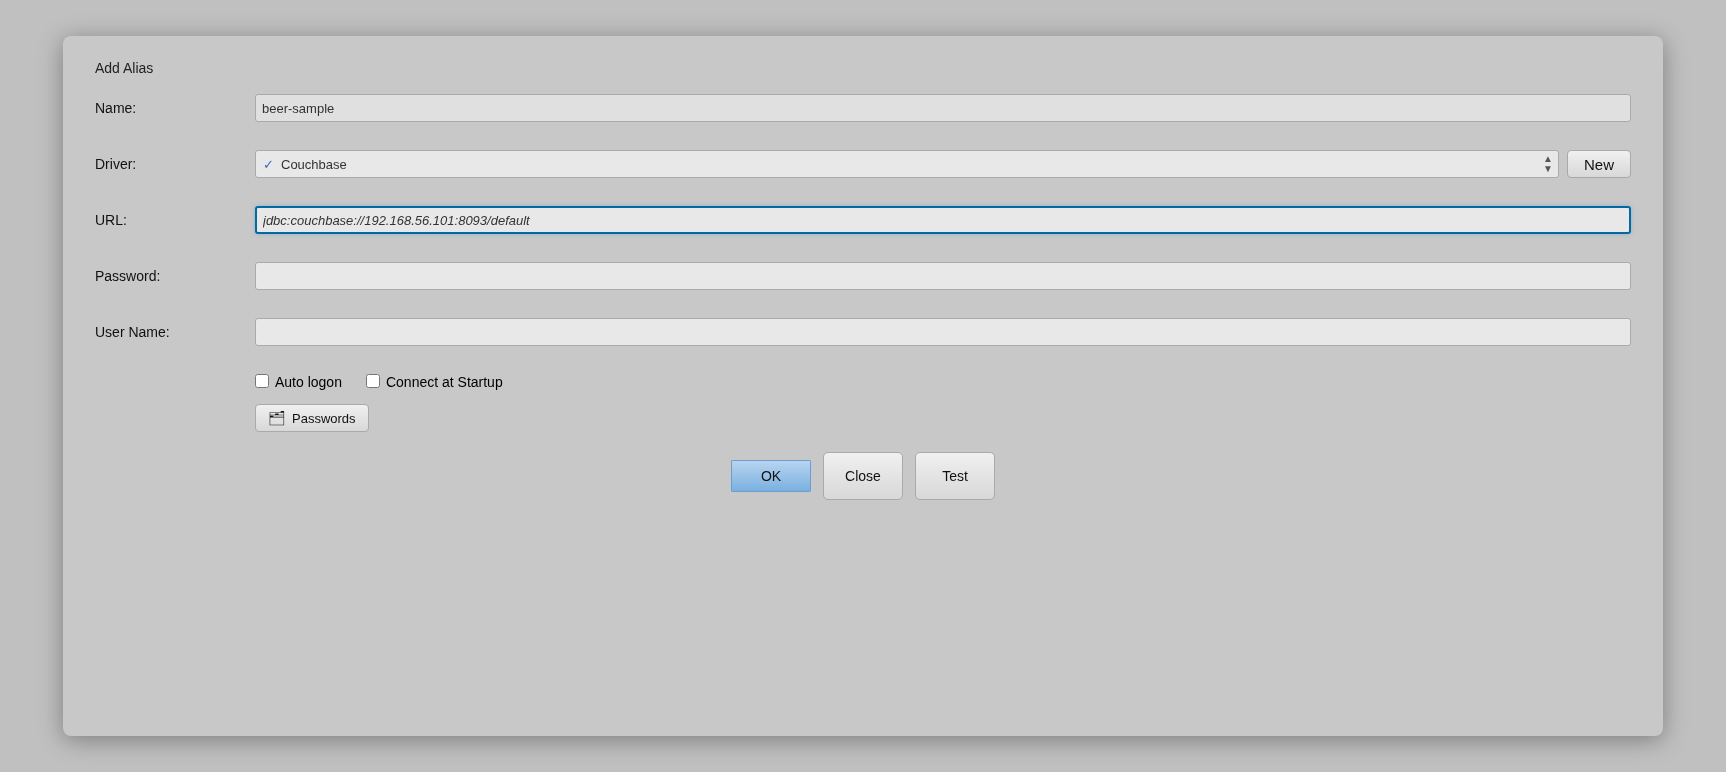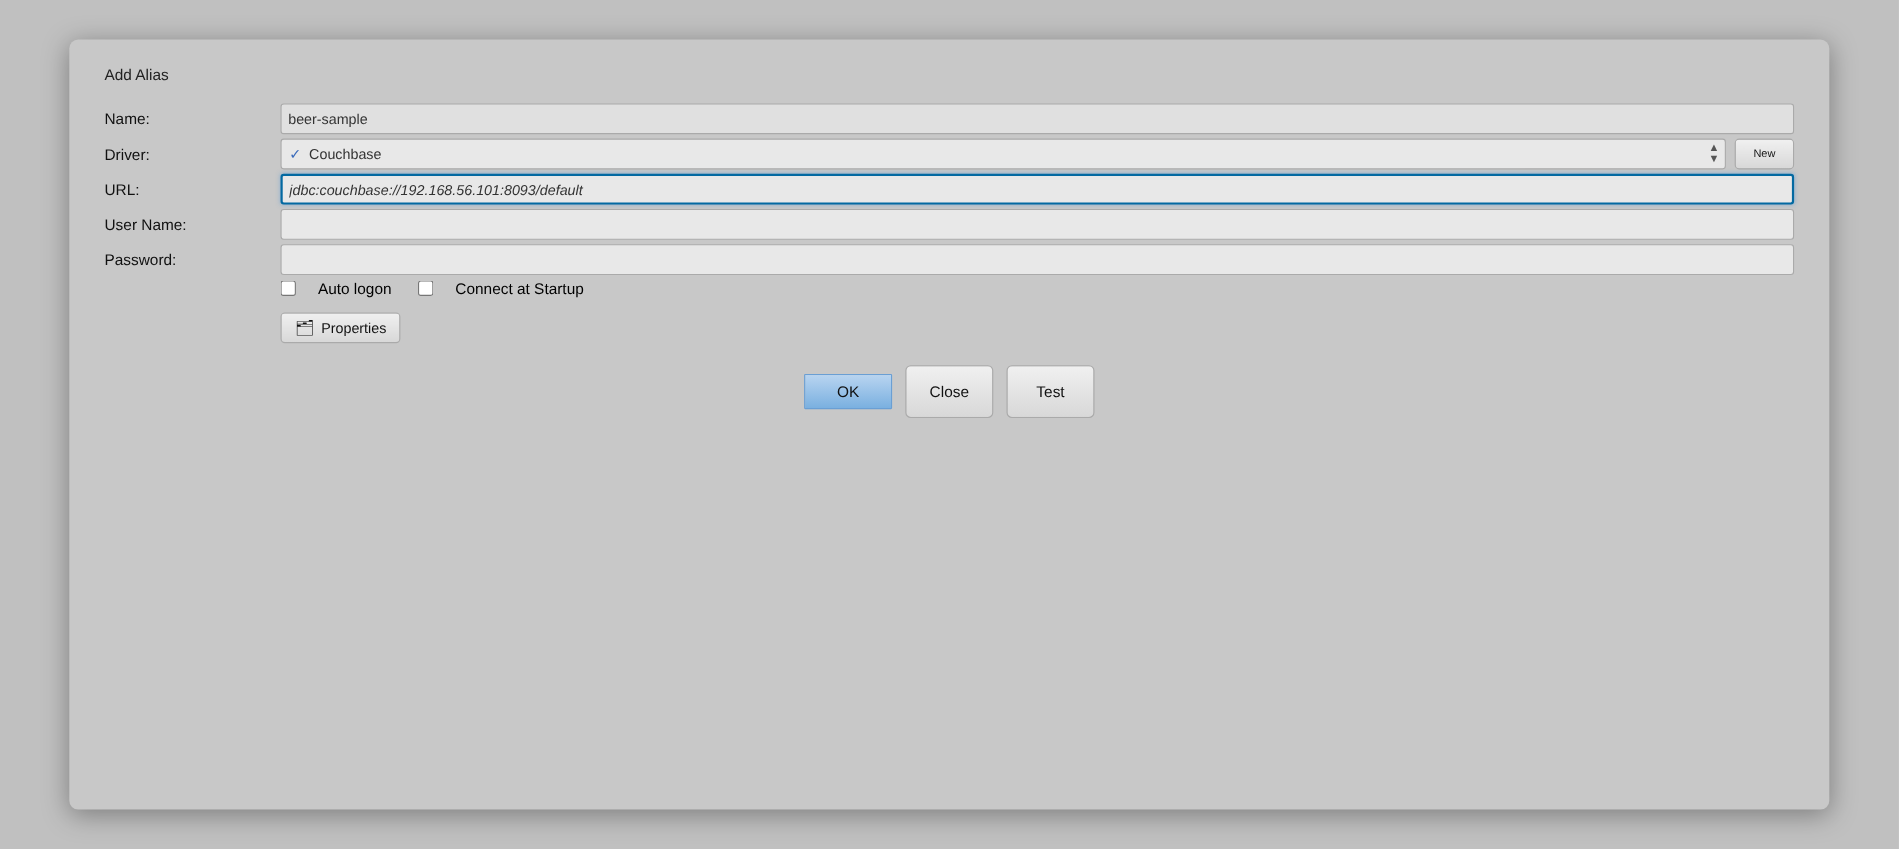--- a/index.html
+++ b/index.html
@@ -32,21 +32,21 @@
     .dialog-title {
       font-size: 14px;
       font-weight: 500;
       margin-bottom: 18px;
       color: #222;
     }
 
     .form-row {
       display: flex;
       align-items: center;
-      margin-bottom: 4px;
+      margin-bottom: 28px;
     }
 
     .form-label {
       width: 160px;
       text-align: left;
       font-size: 14px;
       color: #111;
       flex-shrink: 0;
       padding-right: 8px;
     }
@@ -136,39 +136,38 @@
       flex-direction: column;
       line-height: 1;
     }
 
     .new-button {
       height: 28px;
       padding: 0 16px;
       border: 1px solid #aaa;
       border-radius: 4px;
       background: linear-gradient(to bottom, #f0f0f0, #d8d8d8);
-      font-size: 10px;
+      font-size: 15px;
       color: #111;
       cursor: pointer;
       white-space: nowrap;
       flex-shrink: 0;
     }
 
     .checkbox-row {
       display: flex;
       align-items: center;
       margin-bottom: 14px;
       margin-left: 160px;
       gap: 24px;
     }
 
     .checkbox-item {
       display: flex;
-      align-items: center;
-      gap: 20px;
+      gap: 6px;
       font-size: 14px;
       cursor: pointer;
     }
 
     .checkbox-item input[type="checkbox"] {
       width: 14px;
       height: 14px;
       margin: 0;
     }
 
@@ -266,48 +265,48 @@
   </div>
 
   <div class="form-row">
     <div class="form-label">URL:</div>
     <div class="form-control-area">
       <input type="text" class="url-field" value="jdbc:couchbase://192.168.56.101:8093/default" style="">
     </div>
   </div>
 
   <div class="form-row">
+    <div class="form-label">Password:</div>
+    <div class="form-control-area">
+      <input type="password" style="width: 100%; height: 28px; border: 1px solid rgb(170, 170, 170); border-radius: 3px; background: rgb(232, 232, 232); padding: 2px 6px; font-size: 13px;">
+    </div>
+  </div>
+
+  <div class="form-row">
     <div class="form-label">User Name:</div>
     <div class="form-control-area">
       <input type="text" style="">
-    </div>
-  </div>
-
-  <div class="form-row">
-    <div class="form-label">Password:</div>
-    <div class="form-control-area">
-      <input type="password" style="width: 100%; height: 28px; border: 1px solid rgb(170, 170, 170); border-radius: 3px; background: rgb(232, 232, 232); padding: 2px 6px; font-size: 13px;">
     </div>
   </div>
 
   <div class="checkbox-row">
     <label class="checkbox-item">
       <input type="checkbox" style="">
       <span>Auto logon</span>
     </label>
     <label class="checkbox-item">
       <input type="checkbox" style="">
       <span>Connect at Startup</span>
     </label>
   </div>
 
   <div class="properties-row">
     <button class="properties-button">
       <span class="properties-icon">🗂</span>
-      <span>Properties</span>
+      <span>Passwords</span>
     </button>
   </div>
 
 
   <div class="button-row">
     <button class="ok-button">OK</button>
     <button class="close-button">Close</button>
     <button class="test-button">Test</button>
   </div>
 </div>

